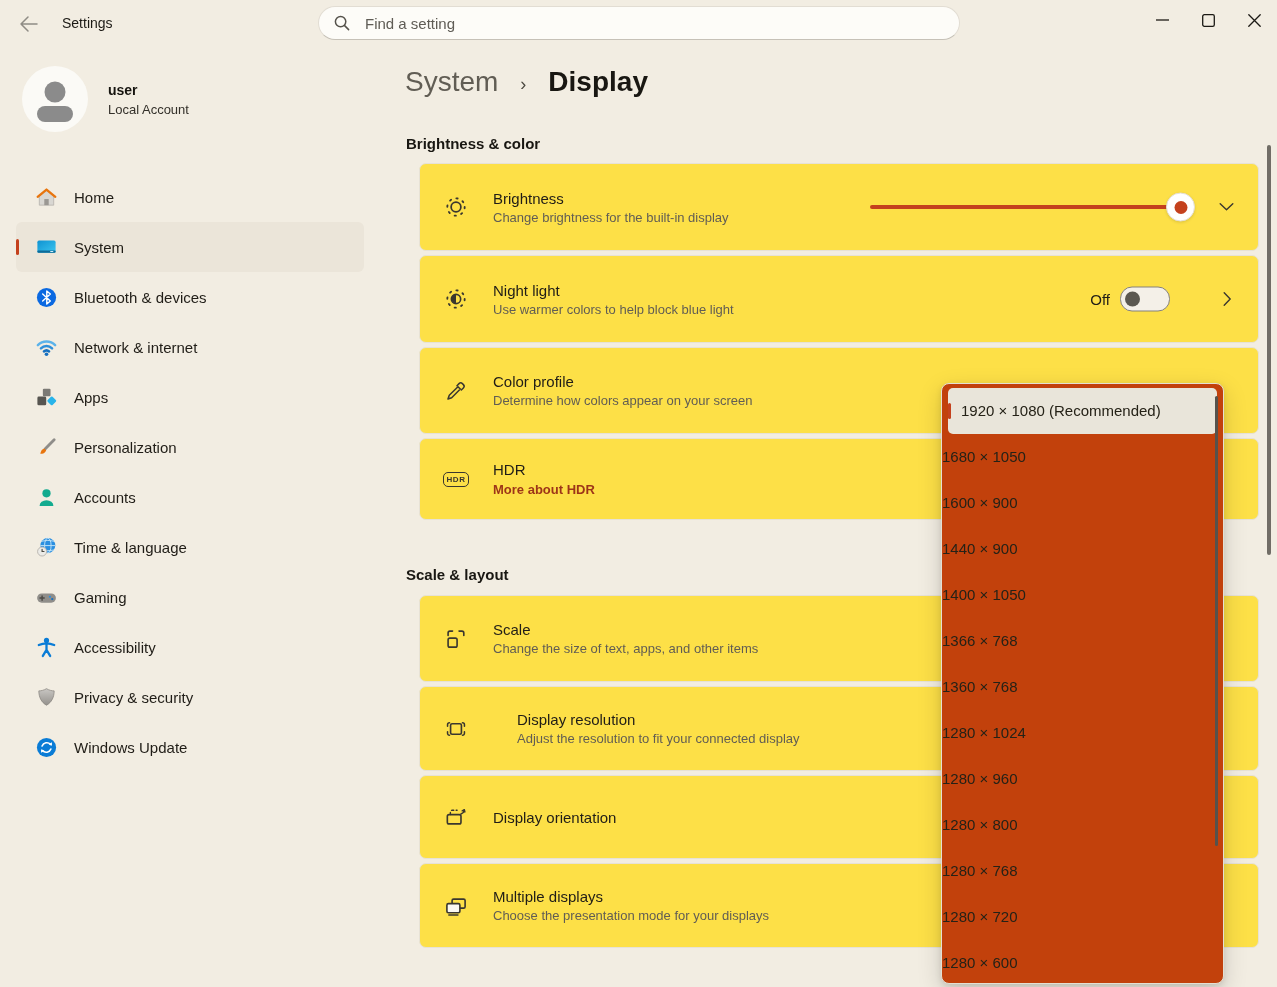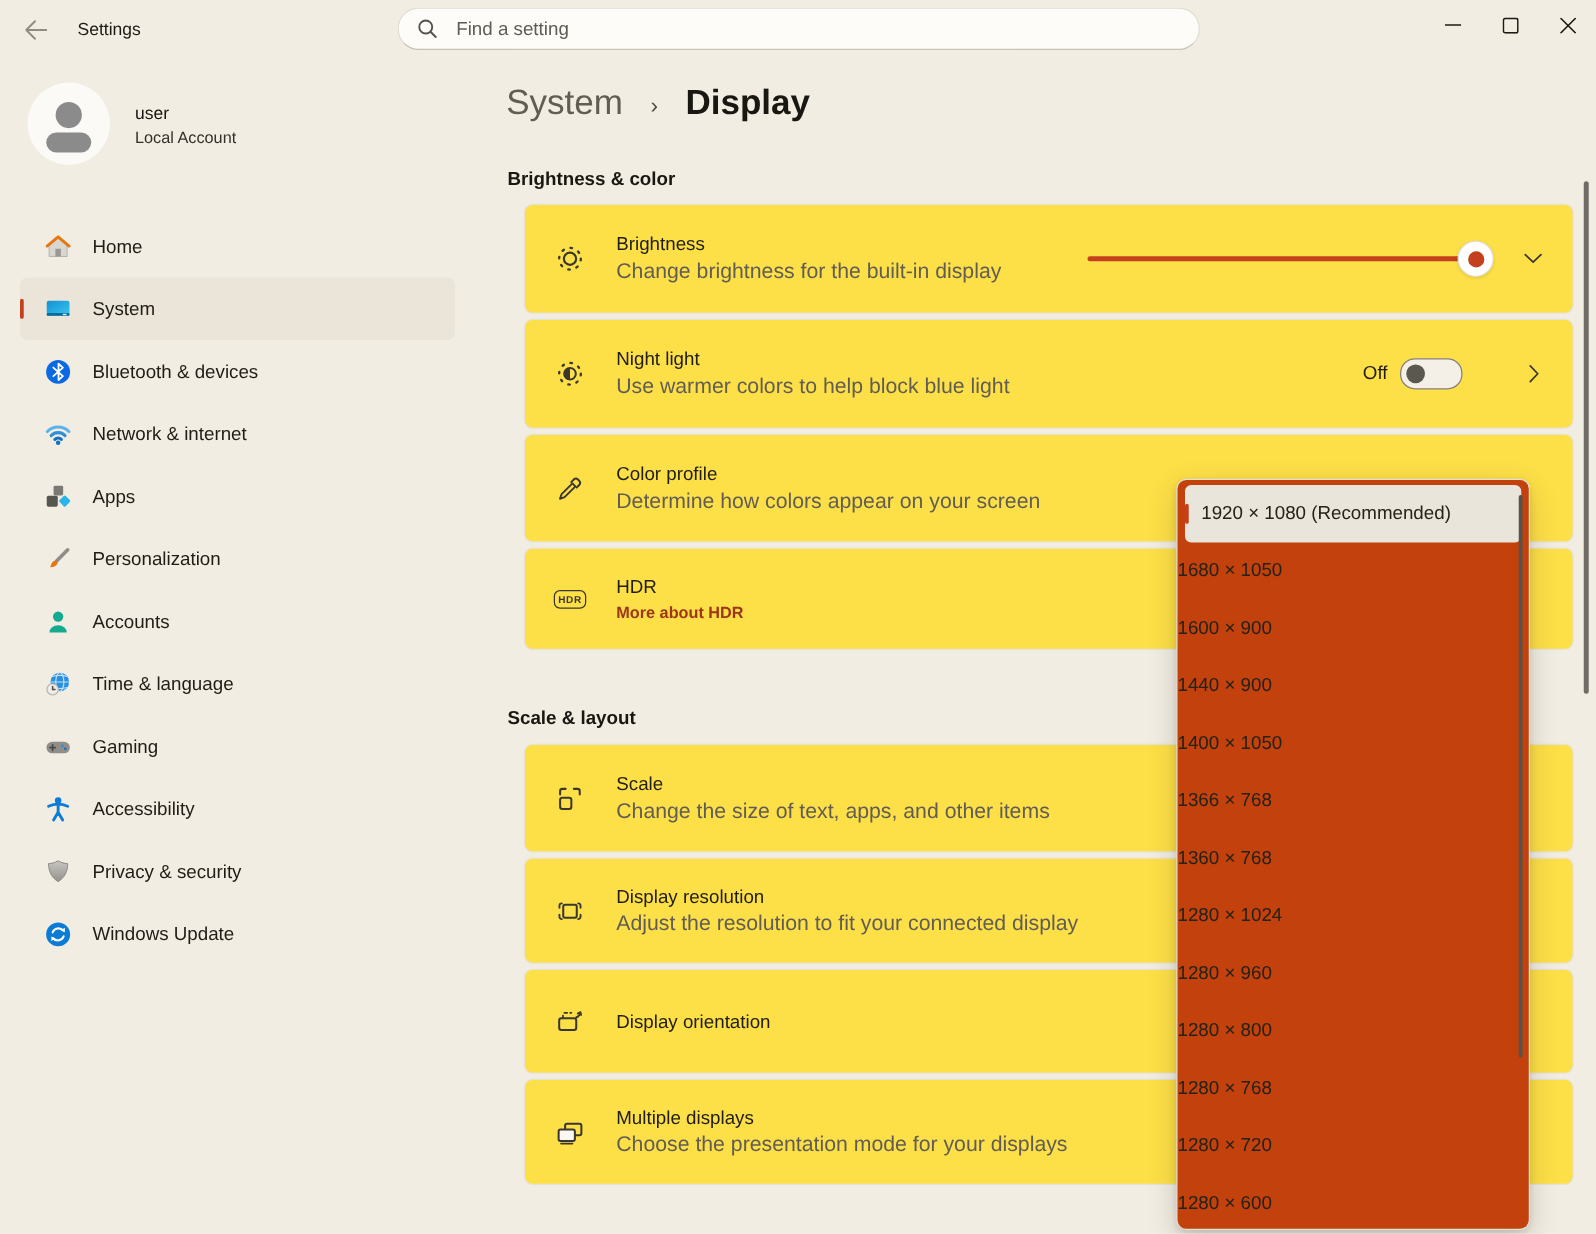--- a/index.html
+++ b/index.html
@@ -15,40 +15,40 @@
   .search-input{border:none;outline:none;background:transparent;font-size:15px;color:#33302a;flex:1;font-family:inherit;}
   .search-input::placeholder{color:#5f5c55;}
   .win-controls{position:absolute;right:0;top:0;height:42px;display:flex;}
   .win-btn{width:46px;height:40px;display:flex;align-items:center;justify-content:center;}
 
   
   .sidebar{position:absolute;left:0;top:48px;width:368px;}
   .user-card{position:absolute;left:22px;top:16px;width:330px;height:70px;display:flex;align-items:center;}
   .avatar{width:66px;height:66px;border-radius:50%;background:#fbfaf6;position:relative;overflow:hidden;flex:0 0 auto;}
   .user-meta{margin-left:20px;}
-  .user-name{font-size:14px;font-weight:normal;color:#16140f;}
+  .user-name{font-size:14px;font-weight:bold;color:#16140f;}
   .user-type{font-size:13px;color:#33302a;margin-top:4px;}
   .nav{position:absolute;left:0;top:124px;width:368px;}
   .nav-item{position:relative;height:50px;display:flex;align-items:center;margin:0 4px 0 16px;border-radius:6px;}
   .nav-item.selected{background:#ebe5d9;}
   .nav-item.selected::before{content:"";position:absolute;left:0;top:17px;width:3px;height:16px;border-radius:2px;background:#c4411d;}
   .nav-icon{width:24px;height:24px;margin-left:18px;display:flex;align-items:center;justify-content:center;flex:0 0 auto;}
   .nav-label{margin-left:16px;font-size:15px;color:#201d17;}
 
   
   .breadcrumb{position:absolute;left:405px;top:66px;font-size:28px;display:flex;align-items:center;}
   .crumb-parent{color:#615d54;}
   .crumb-sep{color:#4d4a42;font-size:18px;margin:4px 22px 0 22px;}
   .crumb-current{color:#191712;font-weight:600;}
   .section-hdr{position:absolute;left:406px;font-size:15px;font-weight:bold;color:#191712;}
   .card{position:absolute;left:419px;width:840px;background:#fde047;border:1px solid #e7e2d6;border-radius:7px;box-sizing:border-box;display:flex;align-items:center;}
   .row-icon{width:26px;height:26px;margin-left:23px;display:flex;align-items:center;justify-content:center;flex:0 0 auto;color:#3a372f;}
   .row-text{margin-left:24px;}
   .row-title{font-size:15px;color:#201d17;}
-  .row-sub{font-size:17px;color:#615d54;margin-top:3px;}
+  .row-sub{font-size:13px;color:#615d54;margin-top:3px;}
   .row-link{font-size:13px;font-weight:600;margin-top:4px;cursor:pointer;}
   .hdr-badge{border:1.6px solid #3a372f;border-radius:5px;font-size:8px;font-weight:bold;padding:2px 3px;letter-spacing:.5px;color:#3a372f;}
 
   
   .slider-wrap{position:absolute;left:450px;top:50%;width:338px;height:28px;transform:translateY(-50%);}
   .slider-track{position:absolute;left:0;top:12px;width:310px;height:4px;border-radius:2px;background:#c4411d;}
   .slider-thumb{position:absolute;left:1152px;top:50%;transform:translateY(-50%);width:27px;height:27px;border-radius:50%;background:#fff;border:1px solid #e4dfd4;box-shadow:0 1px 3px rgba(0,0,0,.12);}
   .slider-thumb::after{content:"";position:absolute;left:50%;top:50%;transform:translate(-50%,-50%);width:13px;height:13px;border-radius:50%;background:#c4411d;}
   .chev-down{position:absolute;right:24px;top:50%;transform:translateY(-50%);}
   .chev-right{position:absolute;right:26px;top:50%;transform:translateY(-50%);}
@@ -360,21 +360,21 @@
           <path d="M4.7 8.8 V6.4 a1.7 1.7 0 0 1 1.7-1.7 h2.4 M14.8 4.7 h2.7 a1.7 1.7 0 0 1 1.7 1.7 v2.4" fill="none" stroke="#3a372f" stroke-width="1.5" stroke-linecap="round"></path>
           <rect x="4.7" y="11.2" width="8.3" height="8.3" rx="1.6" fill="none" stroke="#3a372f" stroke-width="1.5"></rect>
         </svg>
     </span>
     <div class="row-text">
       <div class="row-title">Scale</div>
       <div class="row-sub">Change the size of text, apps, and other items</div>
     </div>
   </div>
 
-  <div class="card" style="top:686px;height:85px;">
+  <div class="card" style="top:686px;height:85px;gap:24px;">
     <span class="row-icon">
       <svg width="26" height="26" viewBox="0 0 24 24">
           <rect x="7" y="7.2" width="10" height="9.6" rx="1.4" fill="none" stroke="#3a372f" stroke-width="1.5"></rect>
           <path d="M4.2 9.4 V8 a1.8 1.8 0 0 1 1.8-1.8 M4.2 14.6 V16 a1.8 1.8 0 0 0 1.8 1.8 M19.8 9.4 V8 a1.8 1.8 0 0 0 -1.8-1.8 M19.8 14.6 V16 a1.8 1.8 0 0 1 -1.8 1.8" fill="none" stroke="#3a372f" stroke-width="1.4" stroke-linecap="round"></path>
         </svg>
     </span>
     <div class="row-text">
       <div class="row-title">Display resolution</div>
       <div class="row-sub">Adjust the resolution to fit your connected display</div>
     </div>

